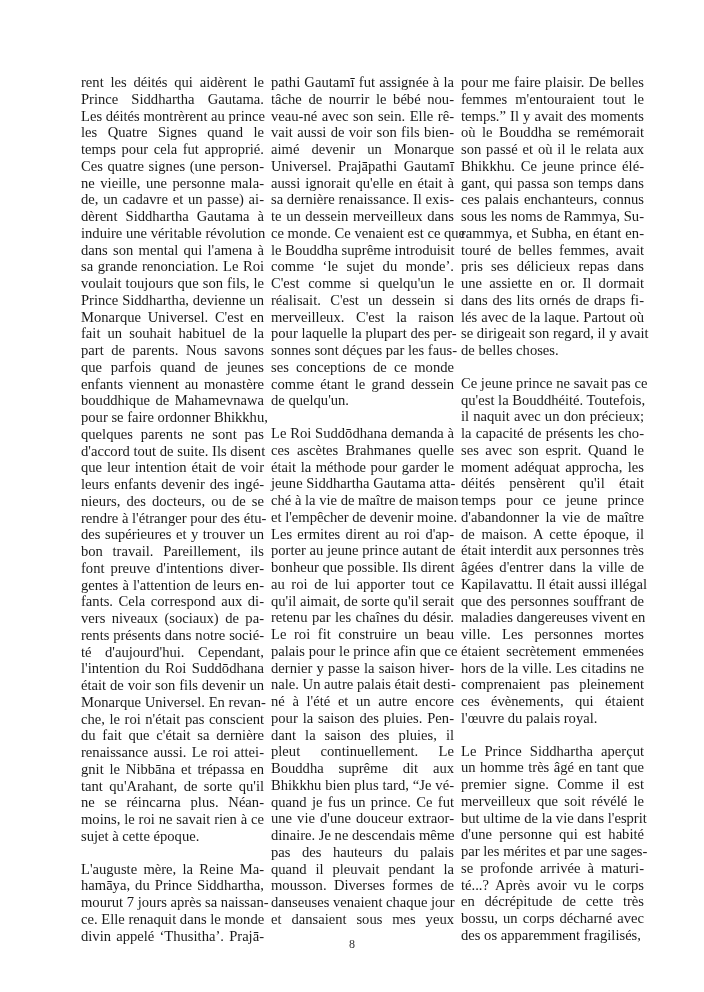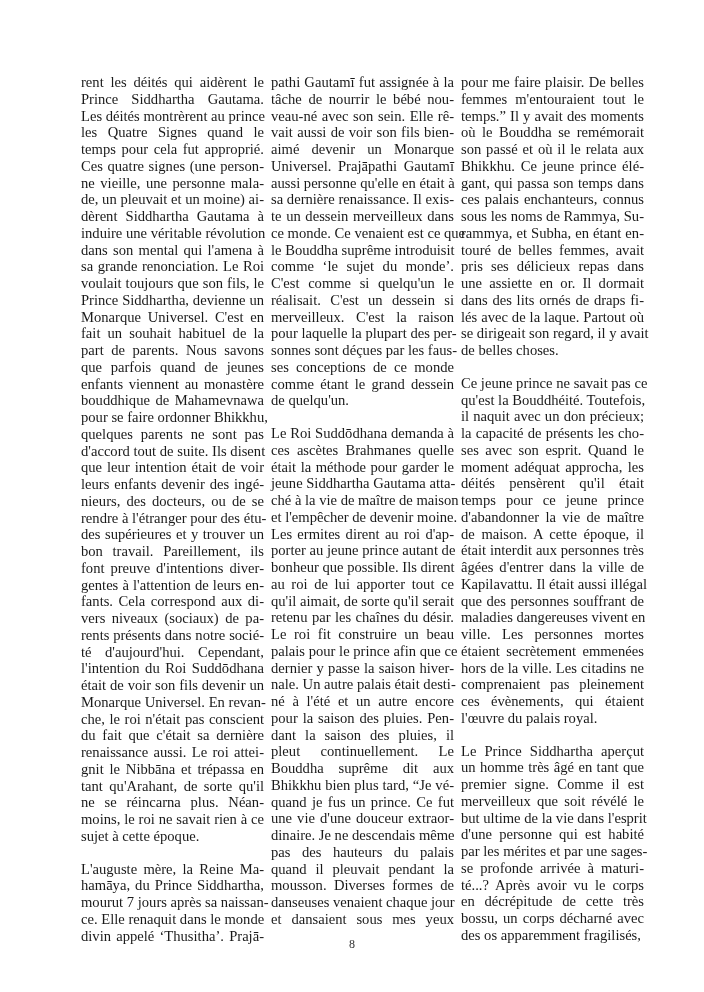--- a/index.html
+++ b/index.html
@@ -26,21 +26,21 @@
 <div class="page">
   <div class="col">
       <p>
         <span class="line">rent les déités qui aidèrent le</span>
         <span class="line">Prince Siddhartha Gautama.</span>
         <span class="line">Les déités montrèrent au prince</span>
         <span class="line">les Quatre Signes quand le</span>
         <span class="line">temps pour cela fut approprié.</span>
         <span class="line">Ces quatre signes (une person-</span>
         <span class="line">ne vieille, une personne mala-</span>
-        <span class="line">de, un pleuvait et un moine) ai-</span>
+        <span class="line">de, un cadavre et un passe) ai-</span>
         <span class="line">dèrent Siddhartha Gautama à</span>
         <span class="line">induire une véritable révolution</span>
         <span class="line">dans son mental qui l'amena à</span>
         <span class="line">sa grande renonciation. Le Roi</span>
         <span class="line">voulait toujours que son fils, le</span>
         <span class="line">Prince Siddhartha, devienne un</span>
         <span class="line">Monarque Universel. C'est en</span>
         <span class="line">fait un souhait habituel de la</span>
         <span class="line">part de parents. Nous savons</span>
         <span class="line">que parfois quand de jeunes</span>
@@ -82,21 +82,21 @@
       </p>
     </div>
   <div class="col">
       <p>
         <span class="line">pathi Gautamī fut assignée à la</span>
         <span class="line">tâche de nourrir le bébé nou-</span>
         <span class="line">veau-né avec son sein. Elle rê-</span>
         <span class="line">vait aussi de voir son fils bien-</span>
         <span class="line">aimé devenir un Monarque</span>
         <span class="line">Universel. Prajāpathi Gautamī</span>
-        <span class="line">aussi personne qu'elle en était à</span>
+        <span class="line">aussi ignorait qu'elle en était à</span>
         <span class="line">sa dernière renaissance. Il exis-</span>
         <span class="line">te un dessein merveilleux dans</span>
         <span class="line">ce monde. Ce venaient est ce que</span>
         <span class="line">le Bouddha suprême introduisit</span>
         <span class="line">comme ‘le sujet du monde’.</span>
         <span class="line">C'est comme si quelqu'un le</span>
         <span class="line">réalisait. C'est un dessein si</span>
         <span class="line">merveilleux. C'est la raison</span>
         <span class="line">pour laquelle la plupart des per-</span>
         <span class="line">sonnes sont déçues par les faus-</span>

